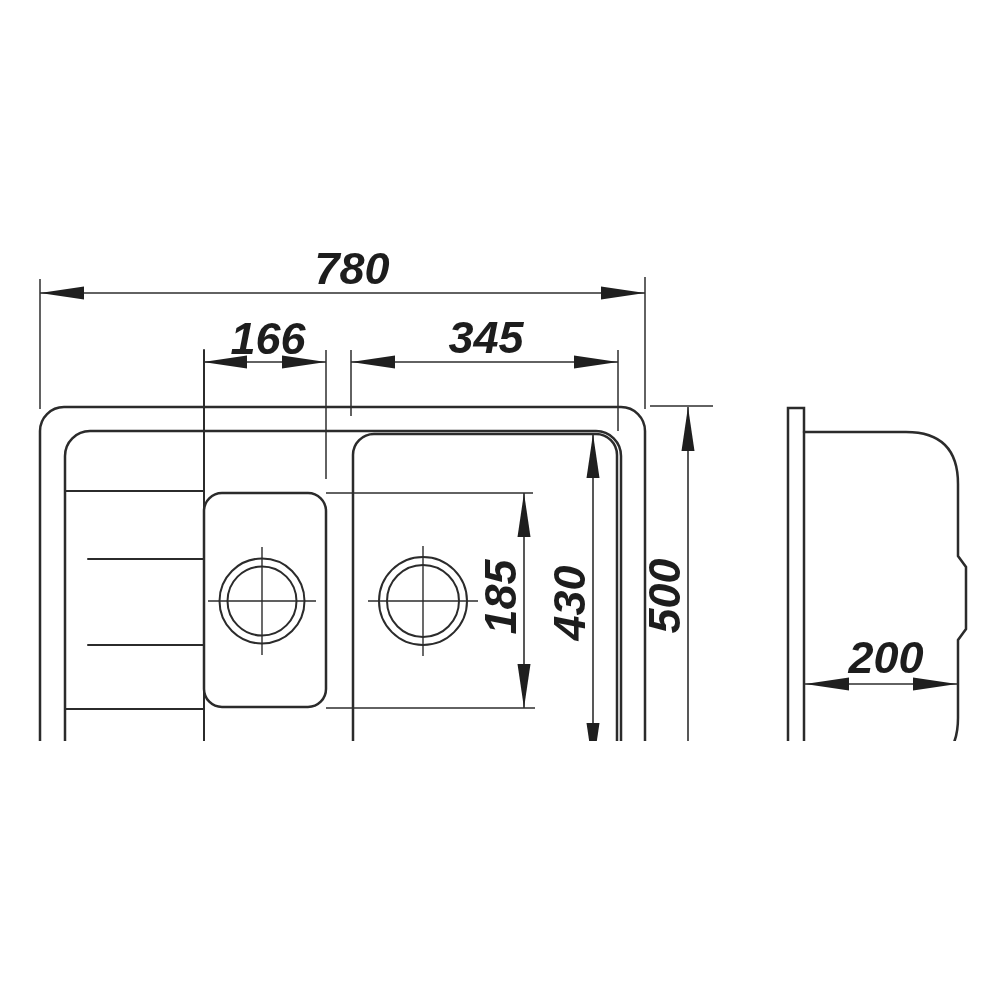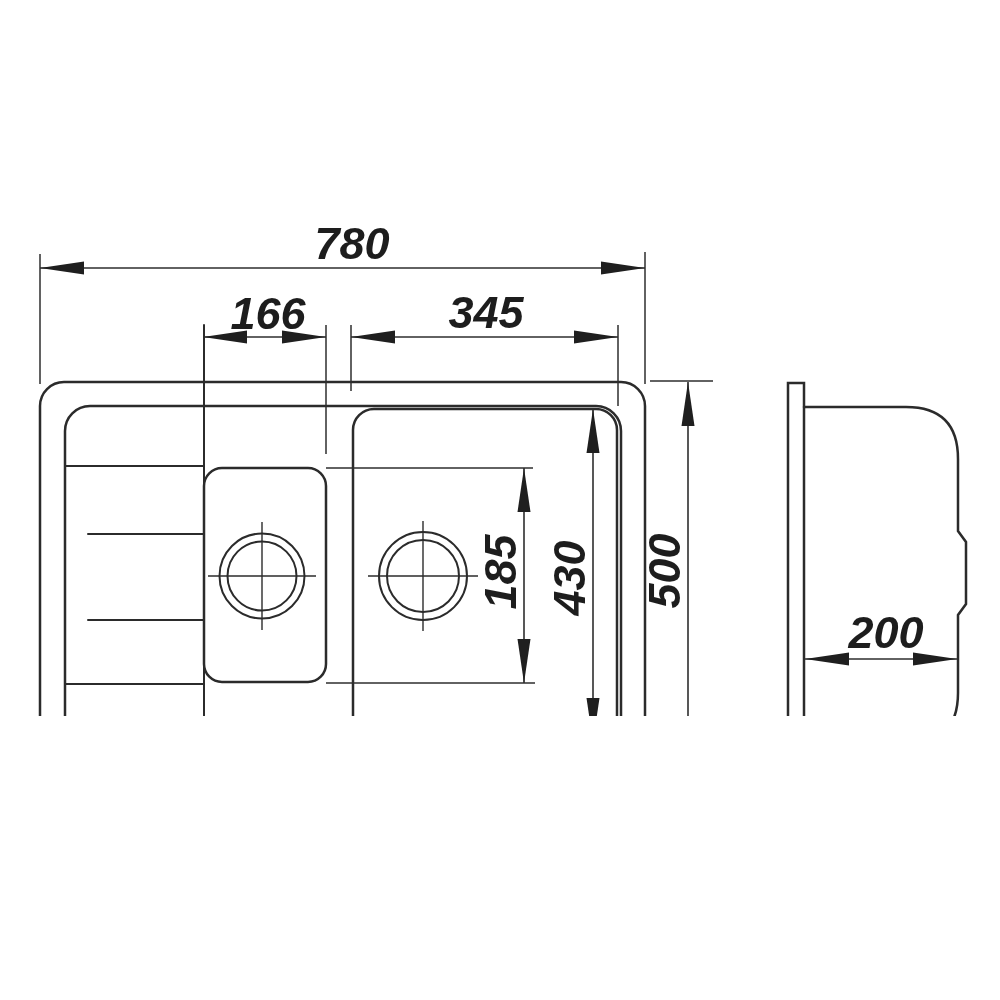--- a/index.html
+++ b/index.html
@@ -6,20 +6,21 @@
     margin: 0;
     padding: 0;
     background: #ffffff;
   }
   .drawing-canvas {
     position: relative;
     width: 1000px;
     height: 716px;
     background: #ffffff;
     overflow: hidden;
+    margin-top: 25px;
   }
   svg { display: block; }
   .geo {
     fill: none;
     stroke: #2b2b2b;
     stroke-width: 2.5;
     stroke-linecap: round;
   }
   .geo-thin {
     fill: none;

